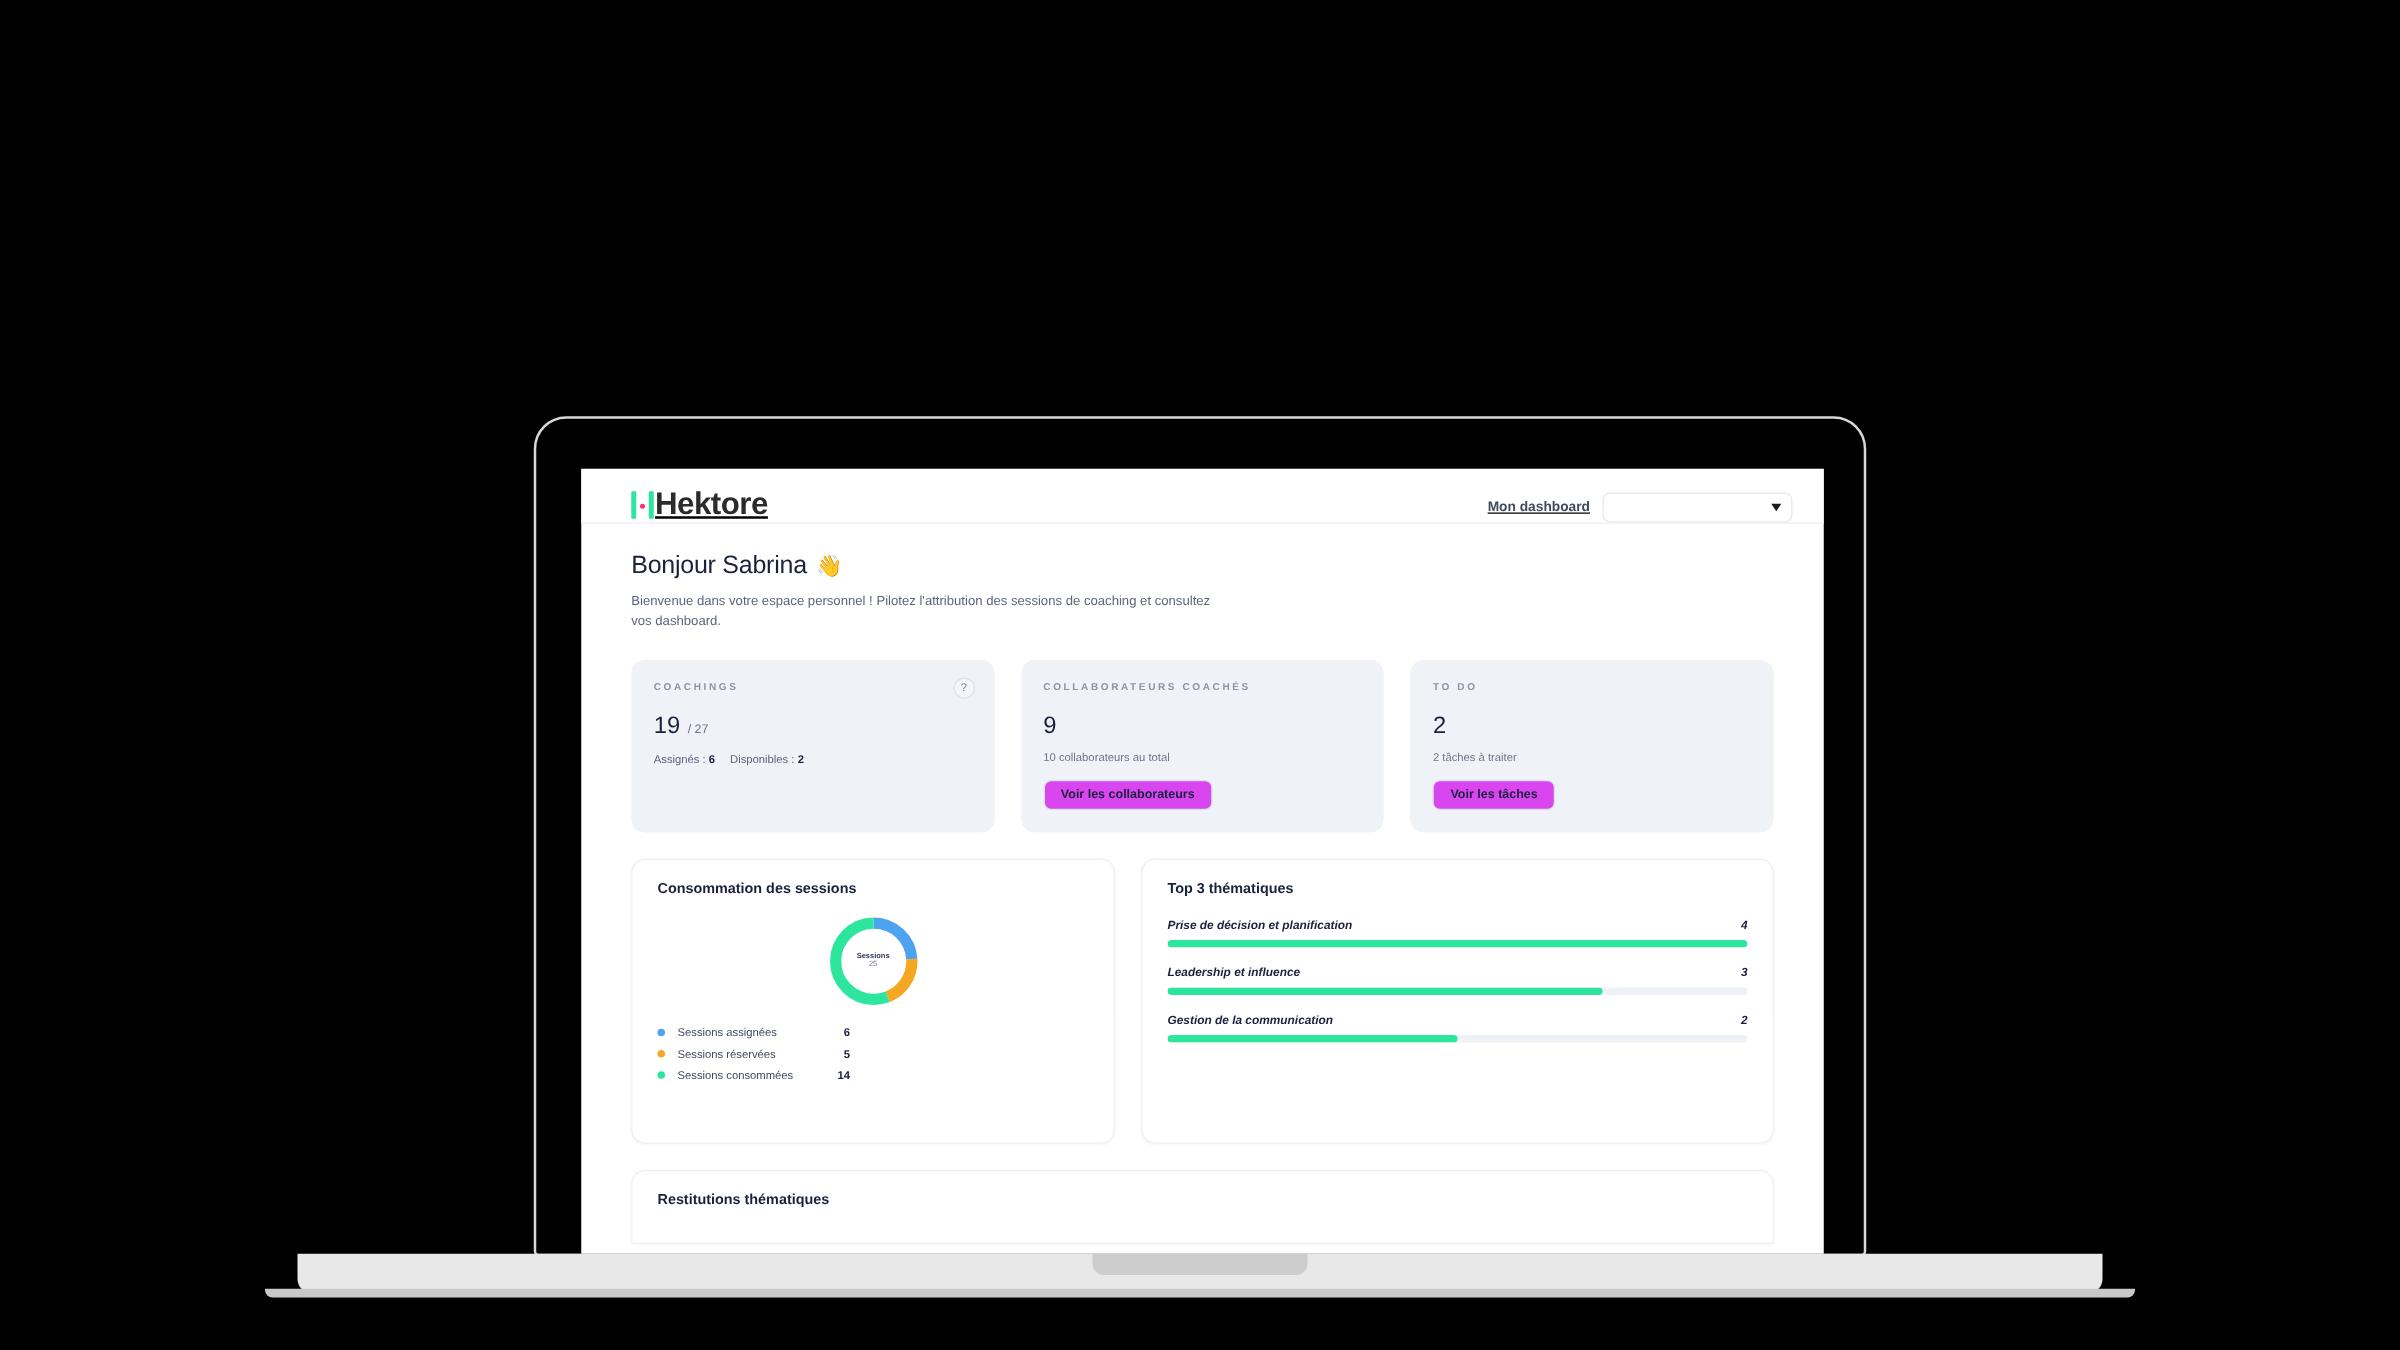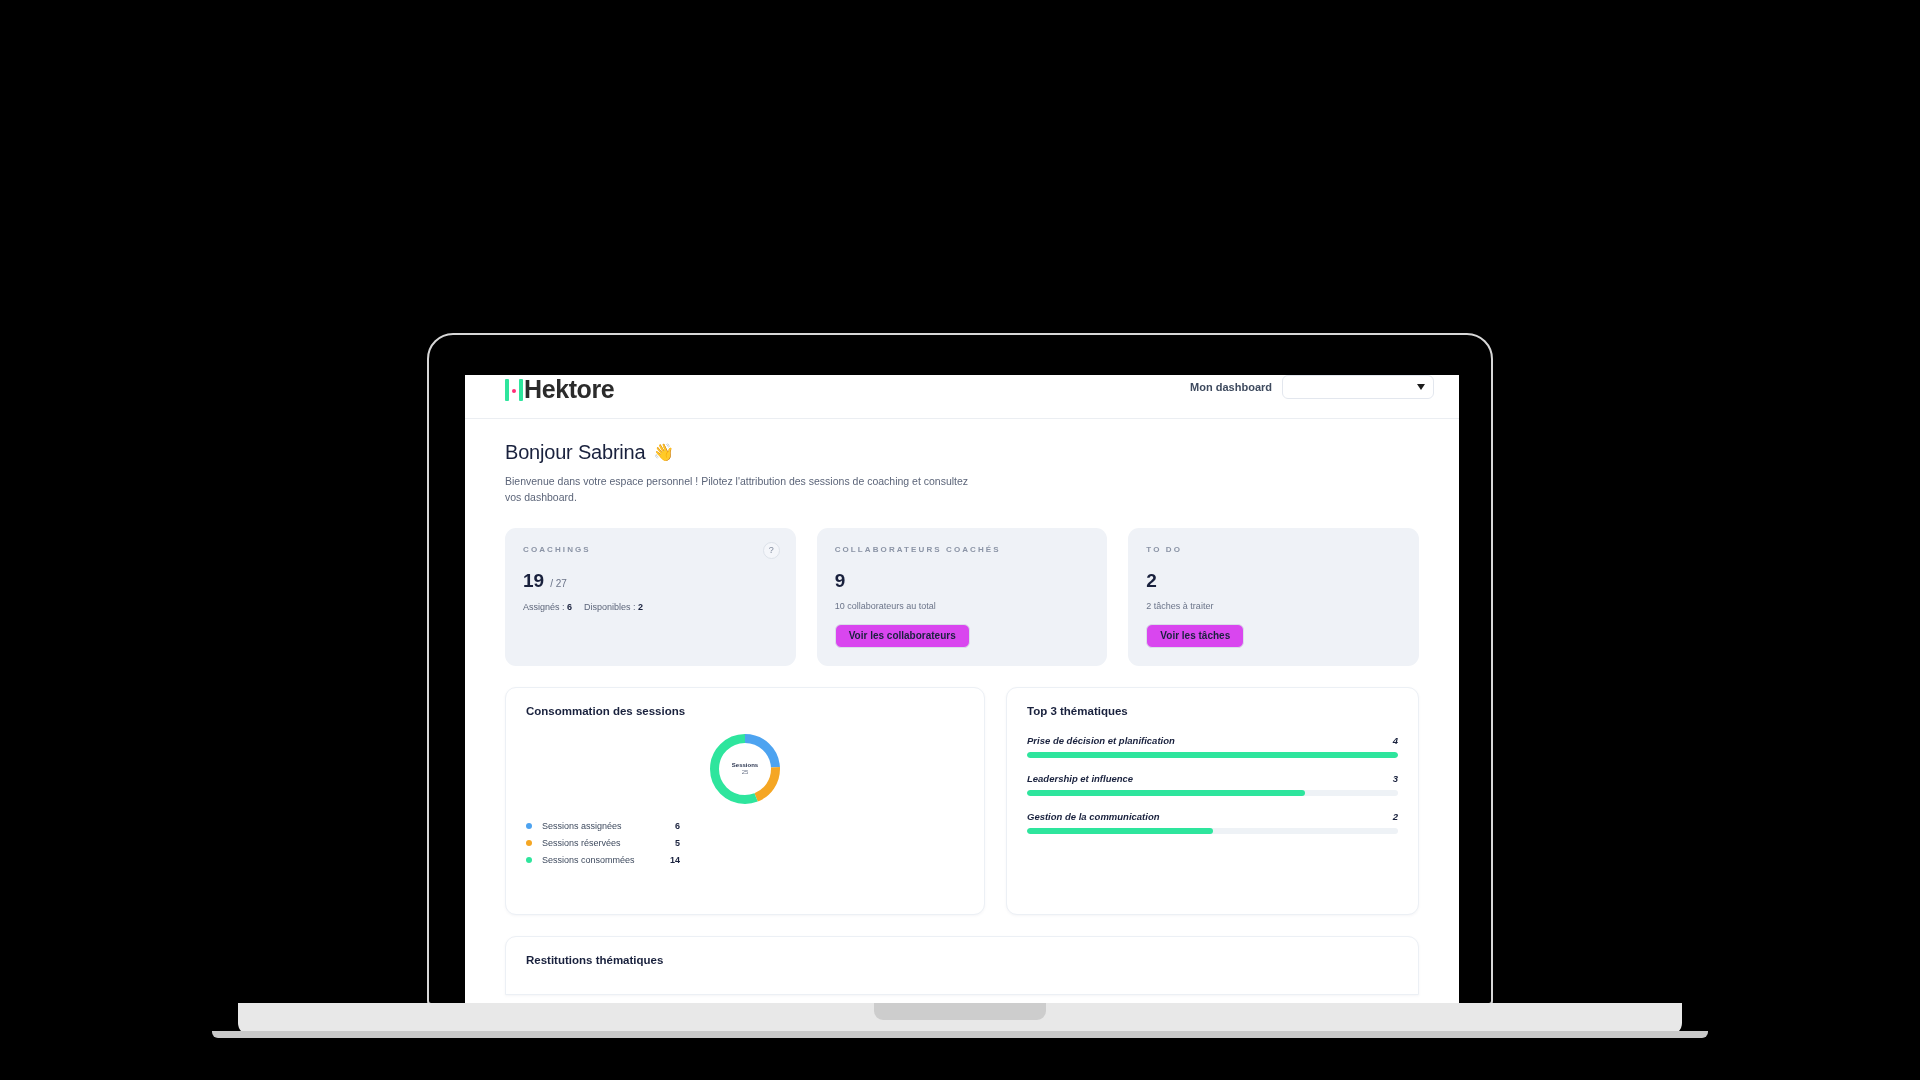--- a/index.html
+++ b/index.html
@@ -53,23 +53,24 @@
     width: 1496px; height: 7px;
     background: #c9c9c9;
     border-radius: 0 0 6px 6px;
   }
 
   
   #app-header {
     height: 44px;
     border-bottom: 1px solid #ebeef2;
     display: flex;
-    align-items: flex-start;
+    align-items: flex-end;
     padding: 0 25px 0 40px;
     background: #ffffff;
+    text-decoration: underline;
   }
   #brand-logo {
     display: flex;
     align-items: center;
     font-size: 25px;
     font-weight: 700;
     color: #2b2b2b;
     letter-spacing: -0.4px;
   }
   .logo-bar {
@@ -166,21 +167,21 @@
     text-transform: uppercase;
   }
   .stat-value-row {
     margin-top: 16px;
     display: flex;
     align-items: baseline;
     gap: 6px;
   }
   .stat-value {
     font-size: 19px;
-    font-weight: 700;
+    font-weight: 400;
     color: #19213d;
   }
   .stat-total {
     font-size: 10px;
     color: #6b7489;
   }
   .stat-sub {
     margin-top: 10px;
     font-size: 9px;
     color: #5c6579;
@@ -230,21 +231,21 @@
     display: flex;
     gap: 21px;
   }
   .panel {
     background: #ffffff;
     border: 1px solid #ecf0f5;
     border-radius: 11px;
     box-shadow: 0 1px 3px rgba(20,30,60,0.045);
     padding: 17px 20px 18px 20px;
   }
-  #sessions-panel { width: 480px; height: 228px; }
+  #sessions-panel { width: 387px; height: 228px; }
   #themes-panel   { flex: 1; height: 228px; }
   .panel-title {
     font-size: 11.5px;
     font-weight: 700;
     color: #19213d;
   }
 
   
   #donut-wrap {
     margin-top: 14px;

